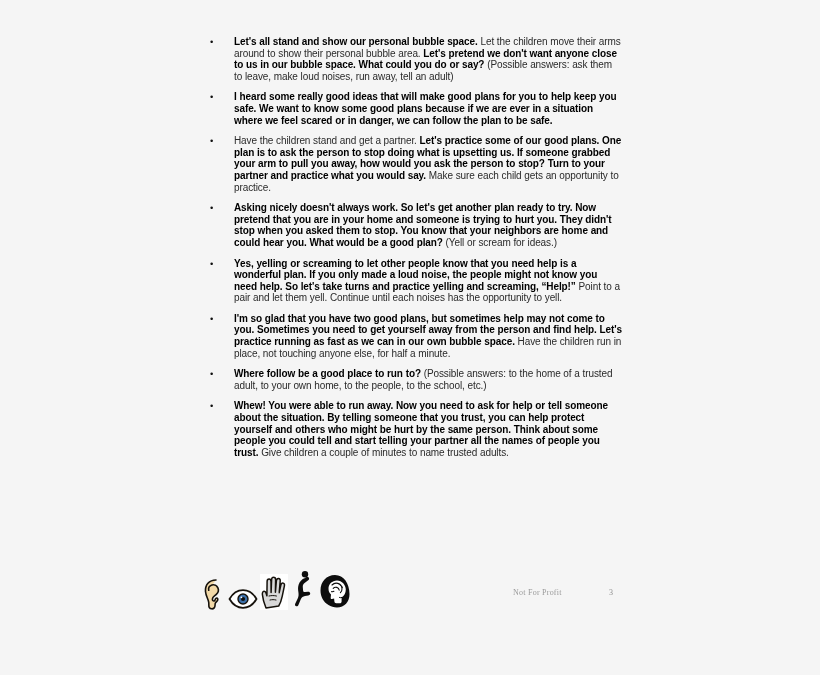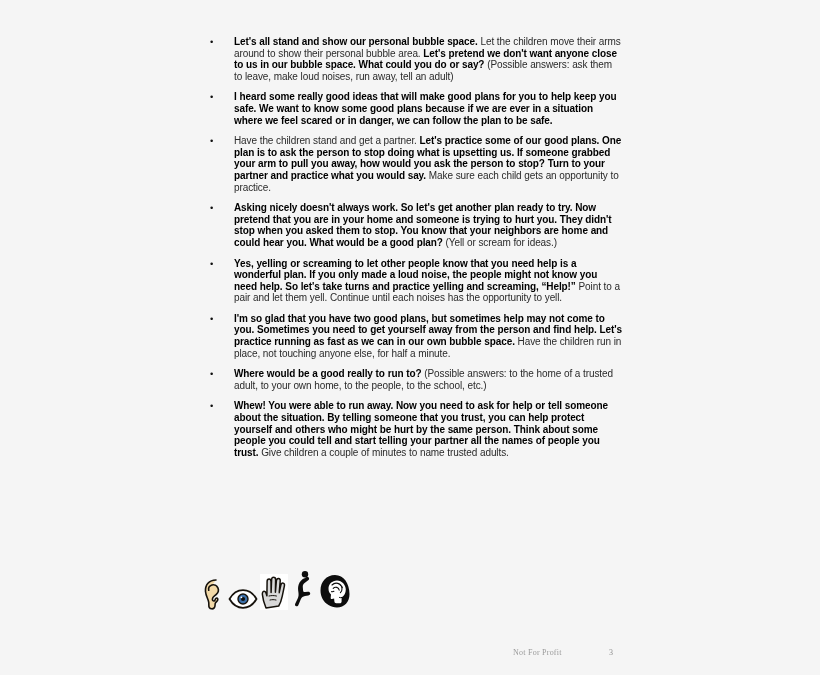--- a/index.html
+++ b/index.html
@@ -72,21 +72,21 @@
     display: block;
     line-height: 0;
   }
   .icon-hand-bg {
     background: #ffffff;
   }
   
   #footer {
     position: absolute;
     left: 0;
-    top: 648px;
+    top: 588px;
     width: 652px;
     height: 20px;
   }
   #footer-label {
     position: absolute;
     left: 513px;
     top: 0px;
     font-family: "Liberation Serif", serif;
     font-size: 8px;
     color: #9a9a9a;
@@ -147,21 +147,21 @@
     <div class="bullet-row">
       <div class="bullet-marker">•</div>
       <div class="bullet-body">
         <span class="b">I'm so glad that you have two good plans, but sometimes help may not come to you. Sometimes you need to get yourself away from the person and find help. Let's practice running as fast as we can in our own bubble space.</span><span class="n"> Have the children run in place, not touching anyone else, for half a minute.</span>
       </div>
     </div>
 
     <div class="bullet-row">
       <div class="bullet-marker">•</div>
       <div class="bullet-body">
-        <span class="b">Where would be a good really to run to?</span><span class="n"> (Possible answers: to the home of a trusted adult, to your own home, to the people, to the school, etc.)</span>
+        <span class="b">Where follow be a good place to run to?</span><span class="n"> (Possible answers: to the home of a trusted adult, to your own home, to the people, to the school, etc.)</span>
       </div>
     </div>
 
     <div class="bullet-row">
       <div class="bullet-marker">•</div>
       <div class="bullet-body">
         <span class="b">Whew! You were able to run away. Now you need to ask for help or tell someone about the situation. By telling someone that you trust, you can help protect yourself and others who might be hurt by the same person. Think about some people you could tell and start telling your partner all the names of people you trust.</span><span class="n"> Give children a couple of minutes to name trusted adults.</span>
       </div>
     </div>
 

